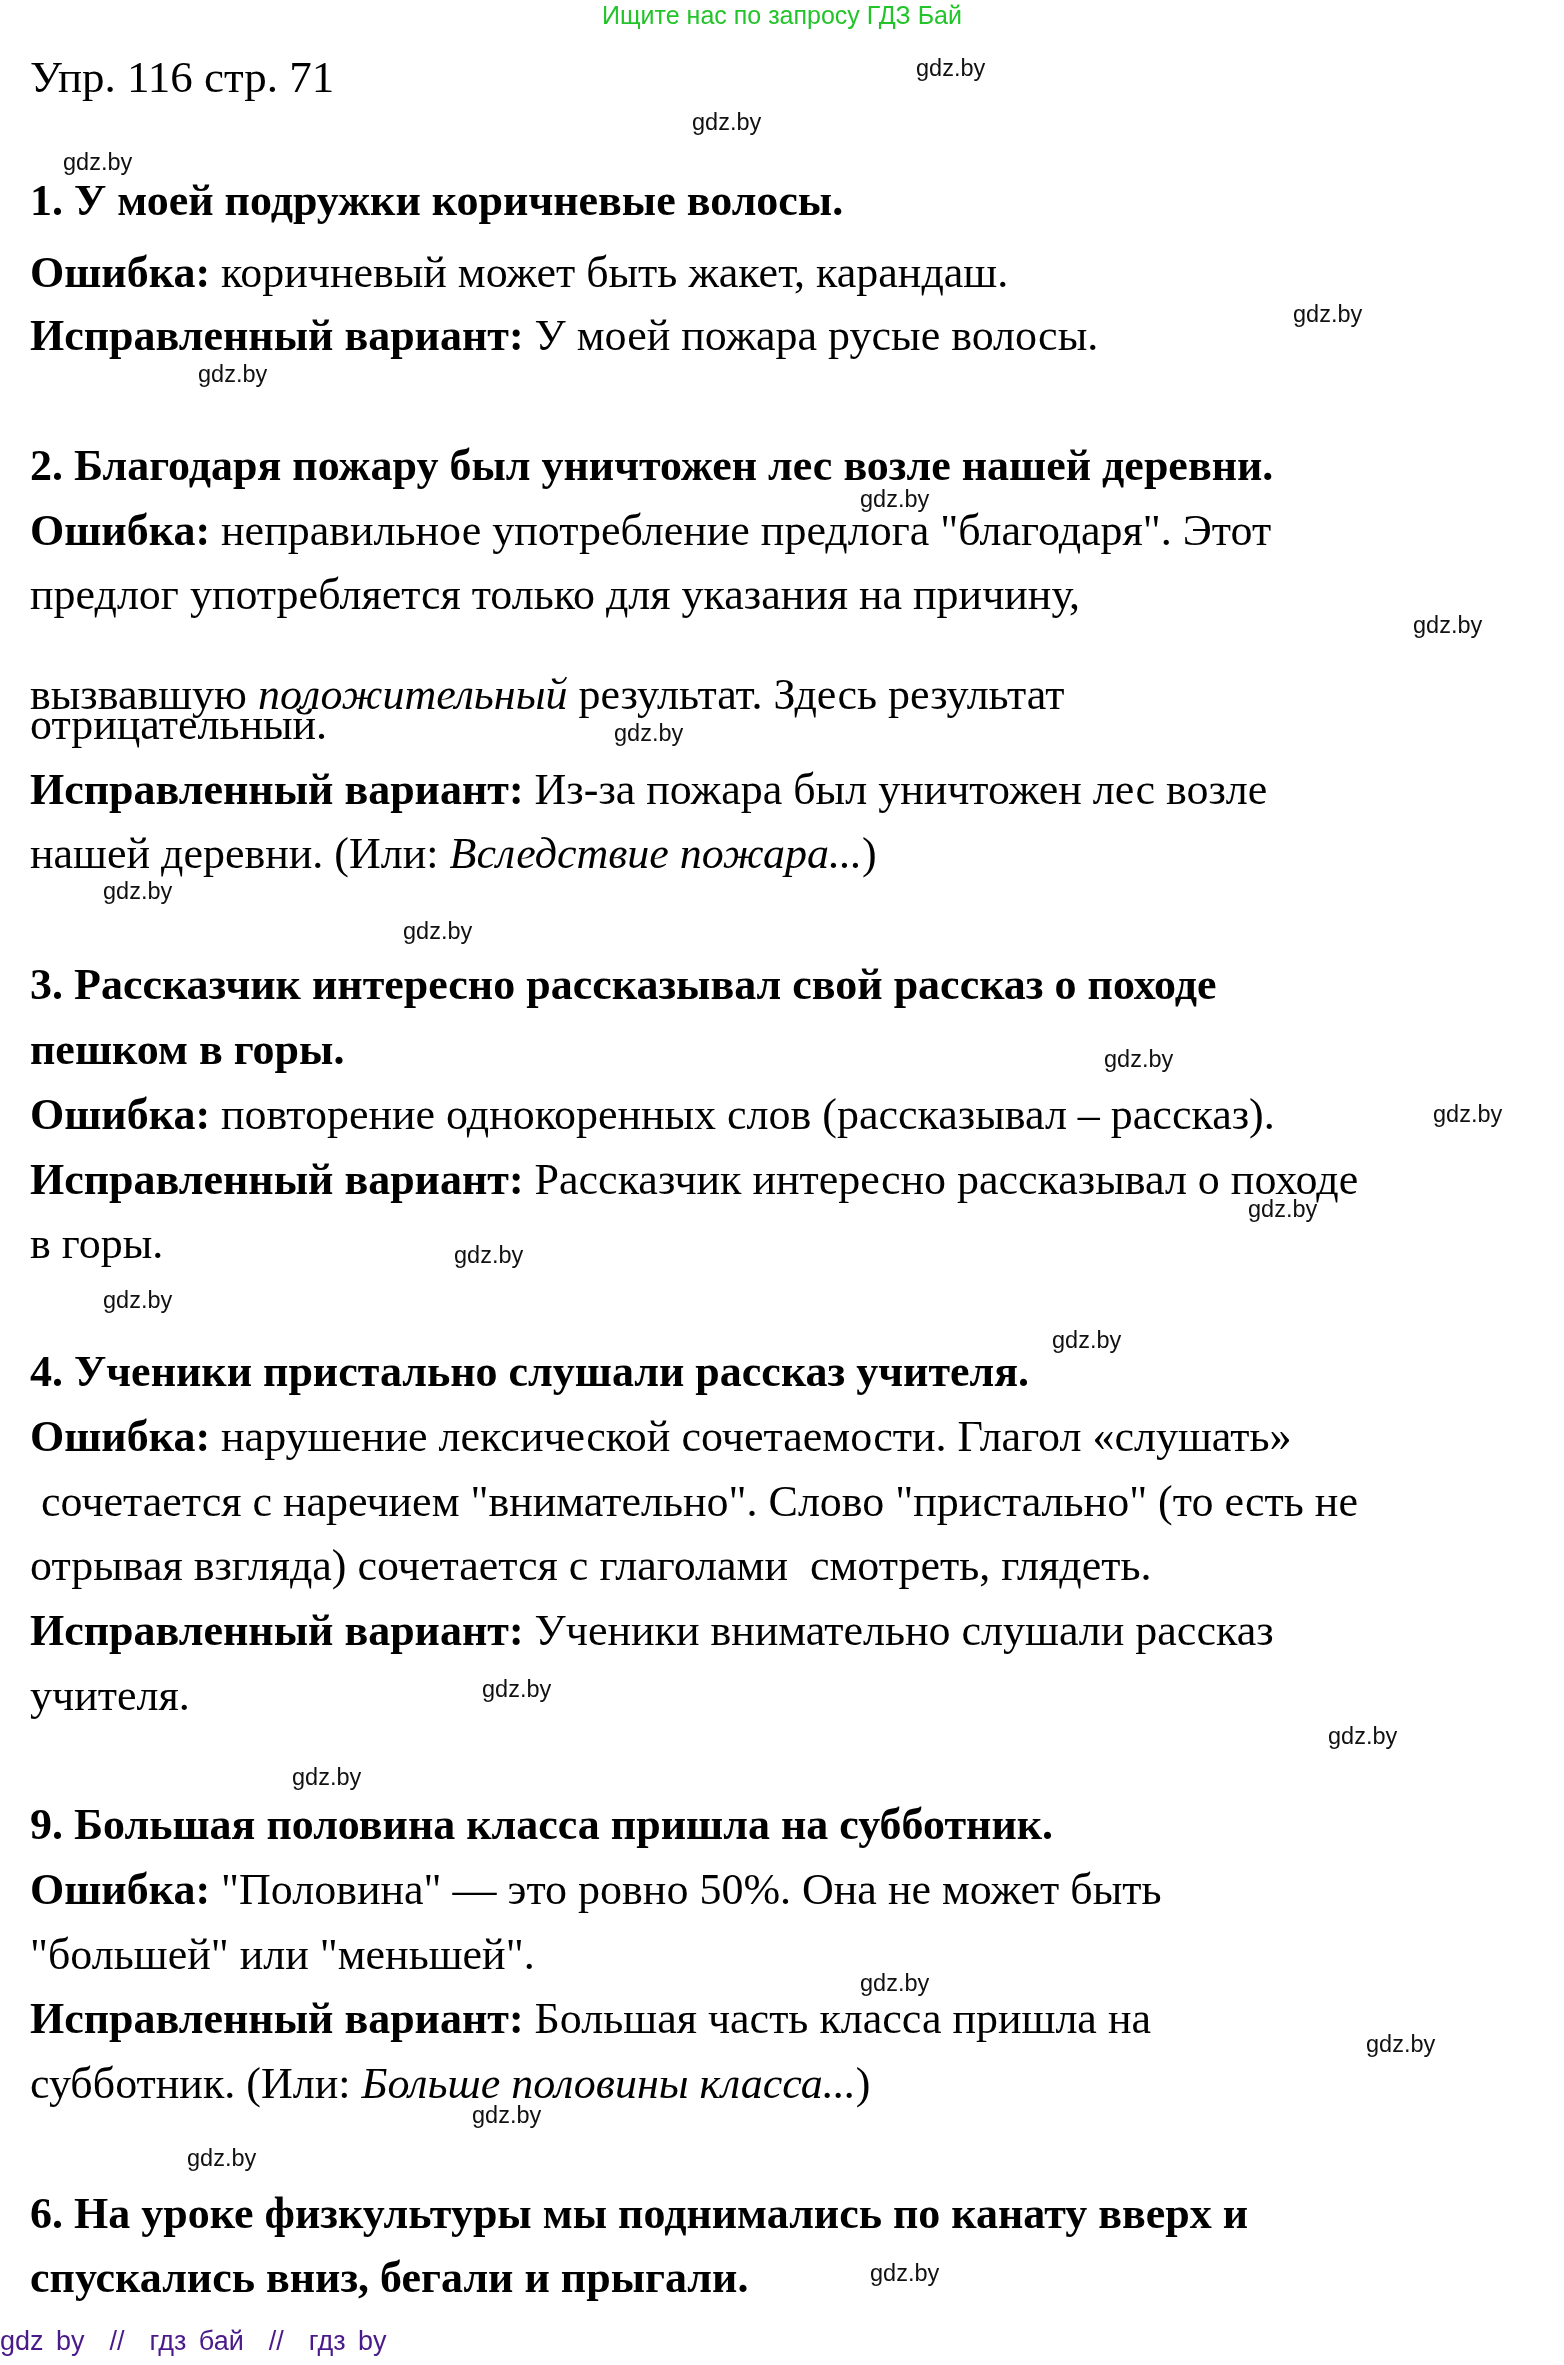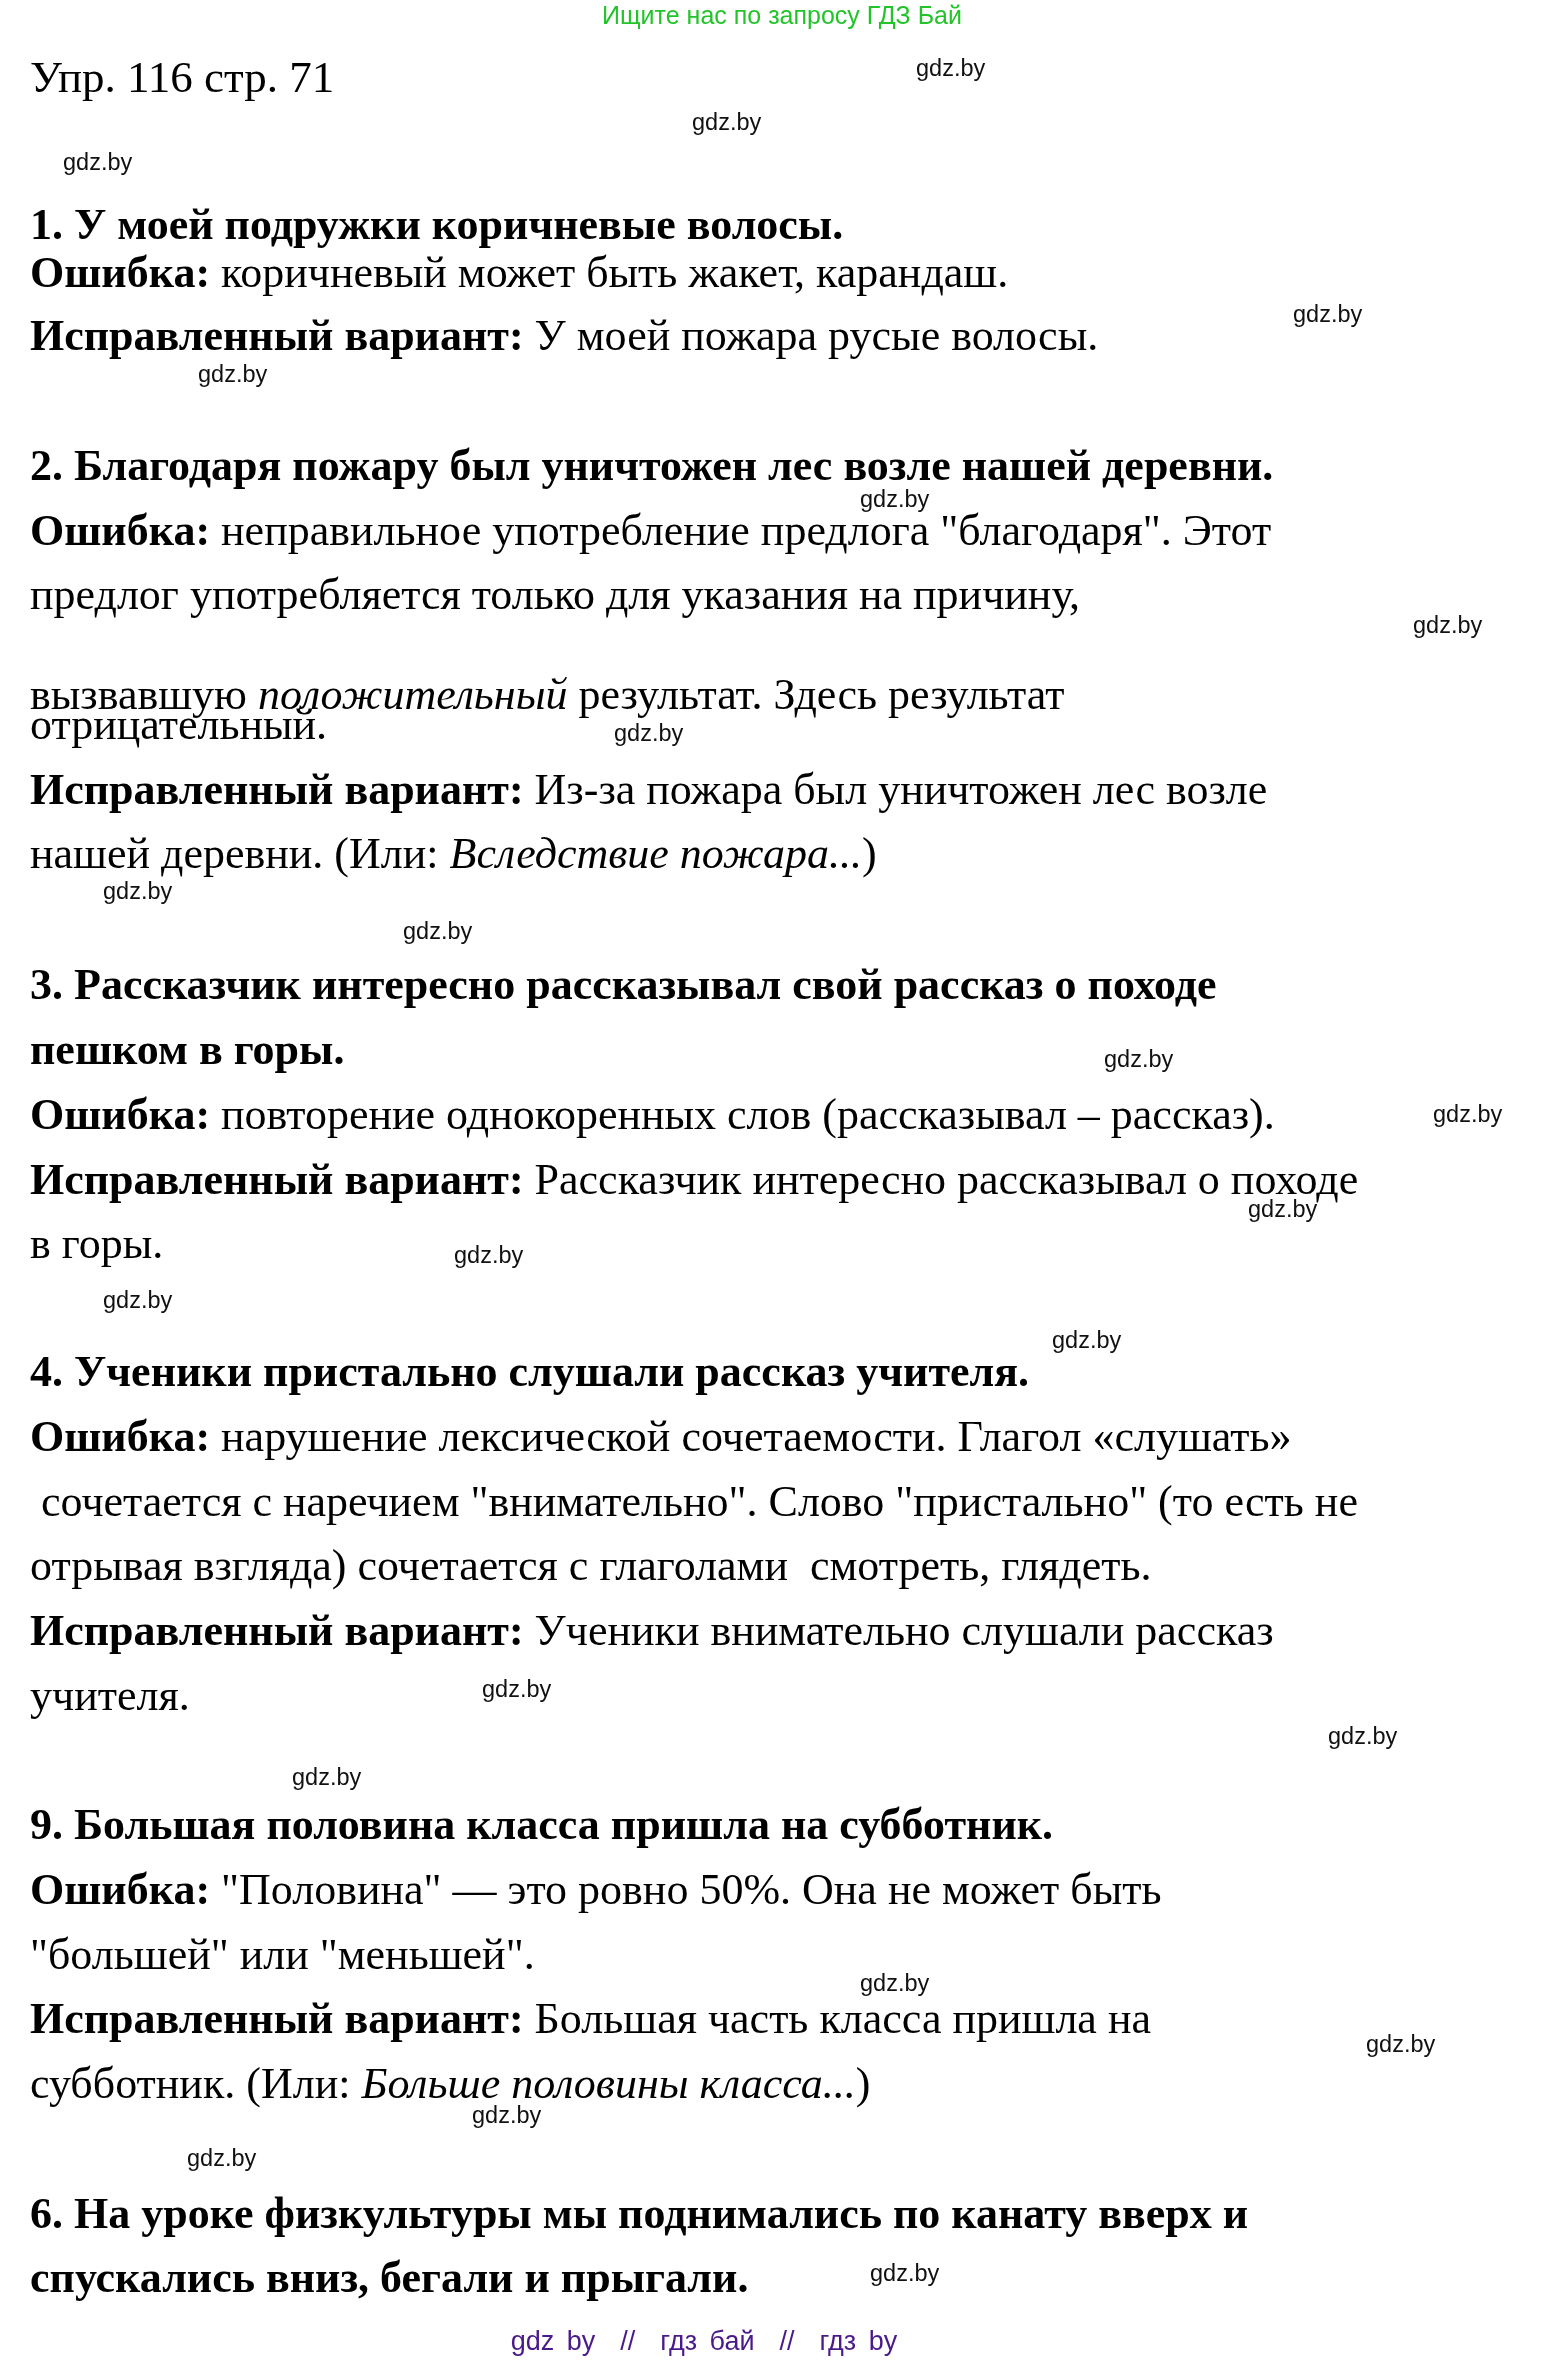--- a/index.html
+++ b/index.html
@@ -1,33 +1,33 @@
 <!DOCTYPE html>
 <html style="font-size:13.5px"><head>
 <meta charset="utf-8">
 <style>
   html, body { margin:0; padding:0; background:#ffffff; }
   body { width:1564px; height:2366px; position:relative; overflow:hidden; font-family:"Liberation Serif", serif; color:#000; }
   .header { position:absolute; top:0; left:0; width:1564px; text-align:center; font-family:"Liberation Sans", sans-serif; font-size:25px; line-height:30px; color:#22c42a; }
-  .footer { position:absolute; top:2324px; left:0; width:1408px; text-align:center; font-family:"Liberation Sans", sans-serif; font-size:27px; line-height:34px; color:#4a1a8a; word-spacing:5px; }
+  .footer { position:absolute; top:2324px; left:0; width:1408px; font-family:"Liberation Sans", sans-serif; font-size:27px; line-height:34px; color:#4a1a8a; word-spacing:5px; }
   .line { position:absolute; left:30px; height:65px; line-height:65px; font-size:44px; white-space:nowrap; }
   .title { font-size:45px; font-weight:normal; }
   .bold { font-weight:bold; }
   .label { font-weight:bold; }
   .it { font-style:italic; }
   .wm { position:absolute; font-family:"Liberation Sans", sans-serif; font-size:23.5px; line-height:27px; color:#111; }
 </style>
 </head>
 <body>
 
 <div class="header">Ищите нас по запросу ГДЗ Бай</div>
 
 <div class="line title" style="top:45px">Упр. 116 стр. 71</div>
 
-<div class="line bold" style="top:192px">1. У моей подружки коричневые волосы.</div>
+<div class="line bold" style="top:168px">1. У моей подружки коричневые волосы.</div>
 <div class="line" style="top:240px"><span class="label">Ошибка:</span><span> коричневый может быть жакет, карандаш.</span></div>
 <div class="line" style="top:303px"><span class="label">Исправленный вариант:</span><span> У моей пожара русые волосы.</span></div>
 
 <div class="line bold" style="top:433px">2. Благодаря пожару был уничтожен лес возле нашей деревни.</div>
 <div class="line" style="top:498px"><span class="label">Ошибка:</span><span> неправильное употребление предлога "благодаря". Этот</span></div>
 <div class="line" style="top:562px">предлог употребляется только для указания на причину,</div>
 <div class="line" style="top:662px"><span>вызвавшую </span><span class="it">положительный</span><span> результат. Здесь результат</span></div>
 <div class="line" style="top:692px">отрицательный.</div>
 <div class="line" style="top:757px"><span class="label">Исправленный вариант:</span><span> Из-за пожара был уничтожен лес возле</span></div>
 <div class="line" style="top:821px"><span>нашей деревни. (Или: </span><span class="it">Вследствие пожара...</span><span>)</span></div>

